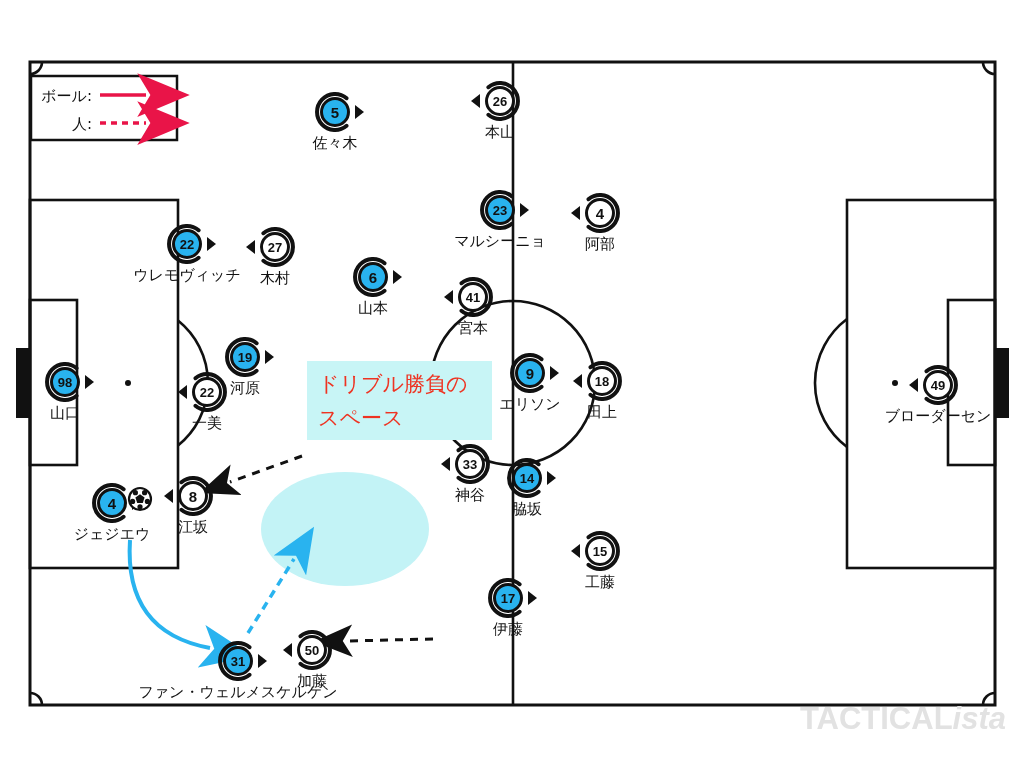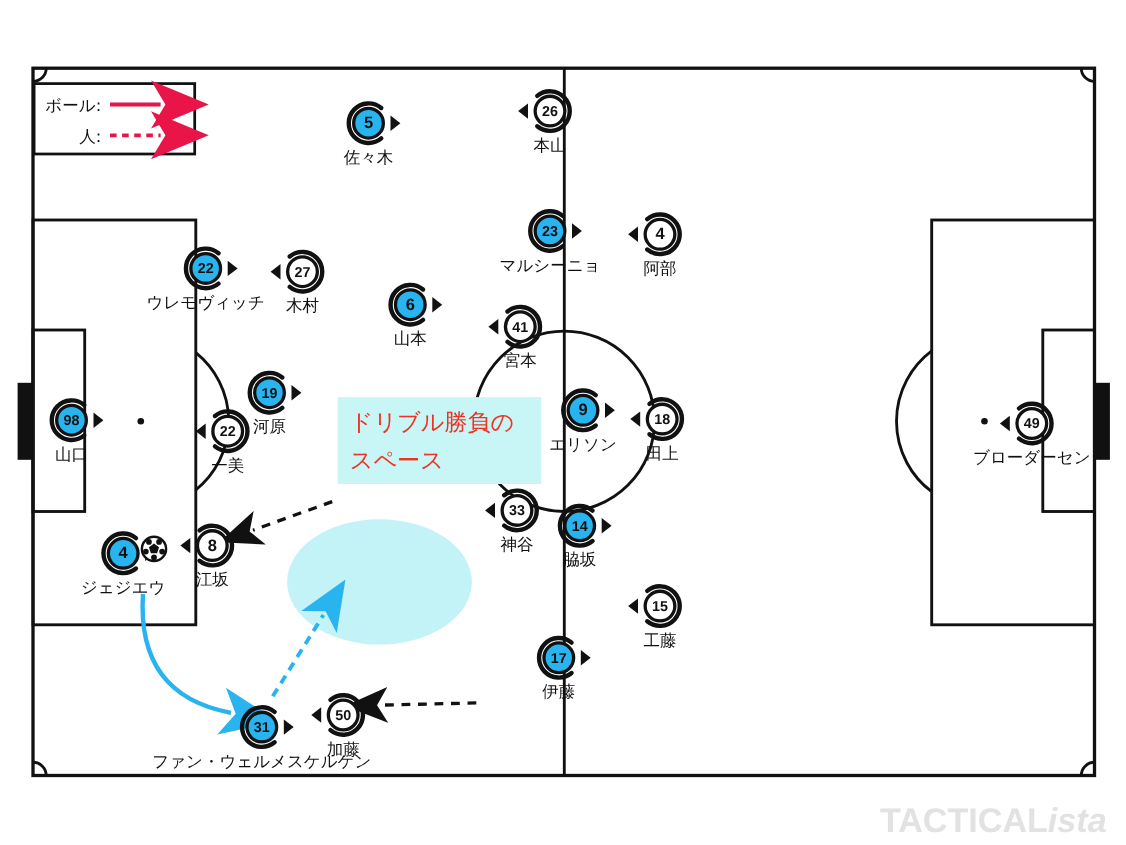--- a/index.html
+++ b/index.html
@@ -14,21 +14,21 @@
   .lg-text{font:15px "DejaVu Sans",sans-serif;fill:#111;}
   .legend-line{stroke:var(--legend_arrow);stroke-width:3.5;fill:none;}
   .legend-line.dashed{stroke-dasharray:6 5;}
   #ah-crimson path{fill:var(--legend_arrow);}
   #ah-black path{fill:var(--black_arrow);}
   #ah-cyan path{fill:var(--cyan_arrow);}
   .pnum{font-family:"Liberation Sans",sans-serif;font-weight:bold;fill:#111;}
   .pname{font:15px "DejaVu Sans",sans-serif;fill:#111;}
   .annotation-rect{fill:var(--annotation_bg);}
   .annotation-text{font:21px "DejaVu Sans",sans-serif;fill:var(--annotation_text);}
-  .watermark{position:absolute;right:18px;bottom:4px;font-family:"Liberation Sans",sans-serif;
+  .watermark{position:absolute;right:18px;bottom:31px;font-family:"Liberation Sans",sans-serif;
              font-size:31px;font-weight:bold;color:var(--watermark);letter-spacing:0;}
   .wm-ita{font-style:italic;font-weight:700;}
 </style>
 </head>
 <body>
 
 <div class="stage">
   <svg class="board" width="1024" height="768" viewBox="0 0 1024 768">
     <defs>
       <marker id="ah-crimson" viewBox="0 0 12 10" refX="2" refY="5" markerWidth="15" markerHeight="13" orient="auto-start-reverse">

